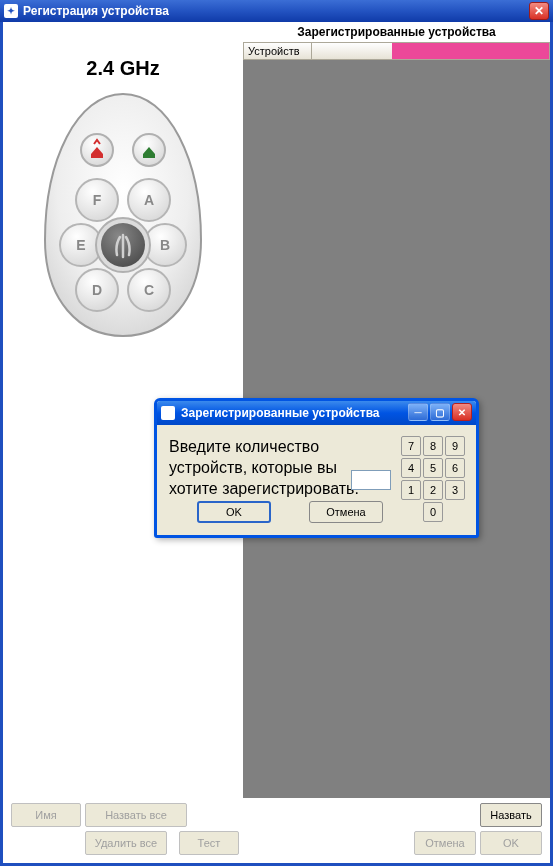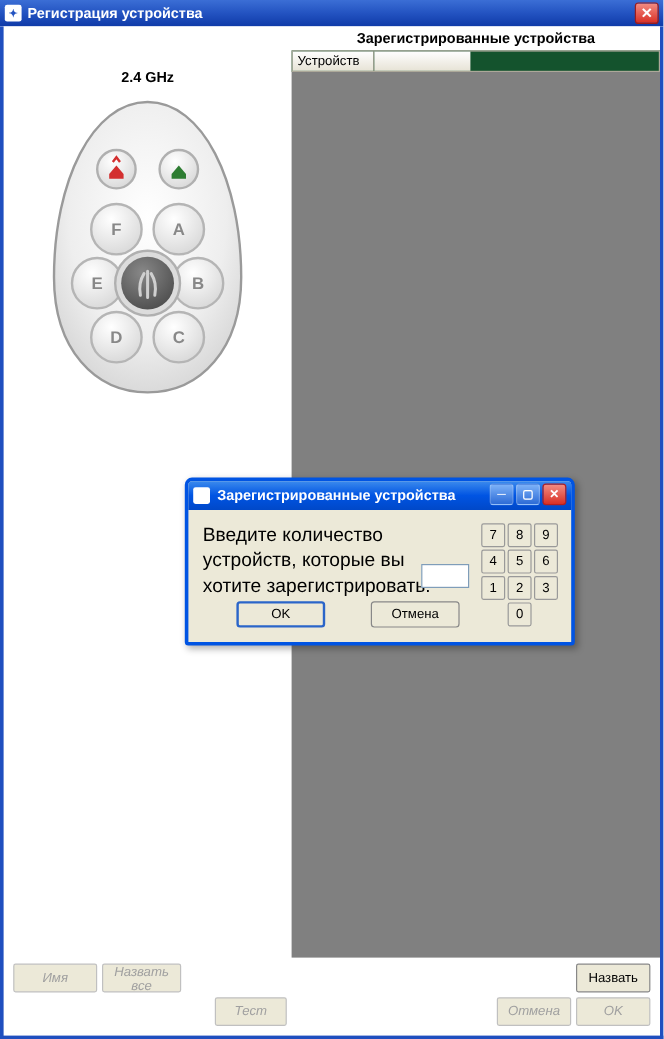--- a/index.html
+++ b/index.html
@@ -64,21 +64,21 @@
     position: absolute;
     left: 0; right: 0; top: 0; bottom: 65px;
     display: flex;
   }
   .left-pane {
     width: 240px;
     padding-top: 35px;
     text-align: center;
   }
   .left-pane .freq {
-    font-size: 12px;
+    font-size: 20px;
     font-weight: bold;
     color: #000;
     margin-bottom: 10px;
   }
   .remote {
     margin: 0 auto;
     width: 168px;
     height: 250px;
   }
   .right-pane {
@@ -87,21 +87,21 @@
     flex-direction: column;
   }
   .table-title {
     text-align: center;
     font-weight: bold;
     font-size: 12px;
     padding: 3px 0;
   }
   .table-header {
     display: flex;
-    background: #14532d;
+    background: #ec4899;
     border: 1px solid #aca899;
   }
   .table-header .col {
     border-right: 1px solid #aca899;
     padding: 2px 4px;
     font-size: 11px;
     background: linear-gradient(to bottom, #fefefe, #e7e3d6);
   }
   .col1 { width: 68px; }
   .col2 { flex: 1; min-width: 130px; }
@@ -123,21 +123,20 @@
     background: #ece9d8;
     border: 1px solid #888;
     border-radius: 2px;
     cursor: pointer;
     padding: 0;
   }
   .btn:disabled, .btn.disabled {
     color: #a0a0a0;
     border-color: #c0c0c0;
     cursor: default;
-    font-style: italic;
   }
   
   .dialog {
     position: absolute;
     left: 151px;
     top: 376px;
     width: 325px;
     background: #ece9d8;
     border: 3px solid #0054e3;
     border-radius: 6px 6px 3px 3px;
@@ -325,24 +324,25 @@
       <div class="table-header">
         <div class="col col1">Устройств</div>
         <div class="col col3"></div>
       </div>
       <div class="table-body"></div>
     </div>
   </div>
 
   <div class="bottom-bar">
     <button class="btn disabled" style="left:4px; top:2px; width:70px;" disabled="">Имя</button>
-    <button class="btn disabled" style="left:78px; top:2px; width:66px;" disabled="">Назвать все</button>
+    <button class="btn disabled" style="left:78px; top:2px; width:102px;" disabled="">Назвать все</button>
     <button class="btn" style="right:4px; top:2px; width:62px;">Назвать</button>
 
     <button class="btn disabled" style="left:4px; top:30px; width:70px;margin-top:48px;" disabled="">Удалить</button>
+    <button class="btn disabled" style="left:78px; top:30px; width:82px;" disabled="">Удалить все</button>
     <button class="btn disabled" style="left:172px; top:30px; width:60px;" disabled="">Тест</button>
     <button class="btn disabled" style="right:70px; top:30px; width:62px;" disabled="">Отмена</button>
     <button class="btn disabled" style="right:4px; top:30px; width:62px;" disabled="">OK</button>
   </div>
 
   <div class="dialog">
     <div class="dialog-titlebar">
       <span class="dlg-icon"></span>
       <span>Зарегистрированные устройства</span>
       <div class="window-btns">

